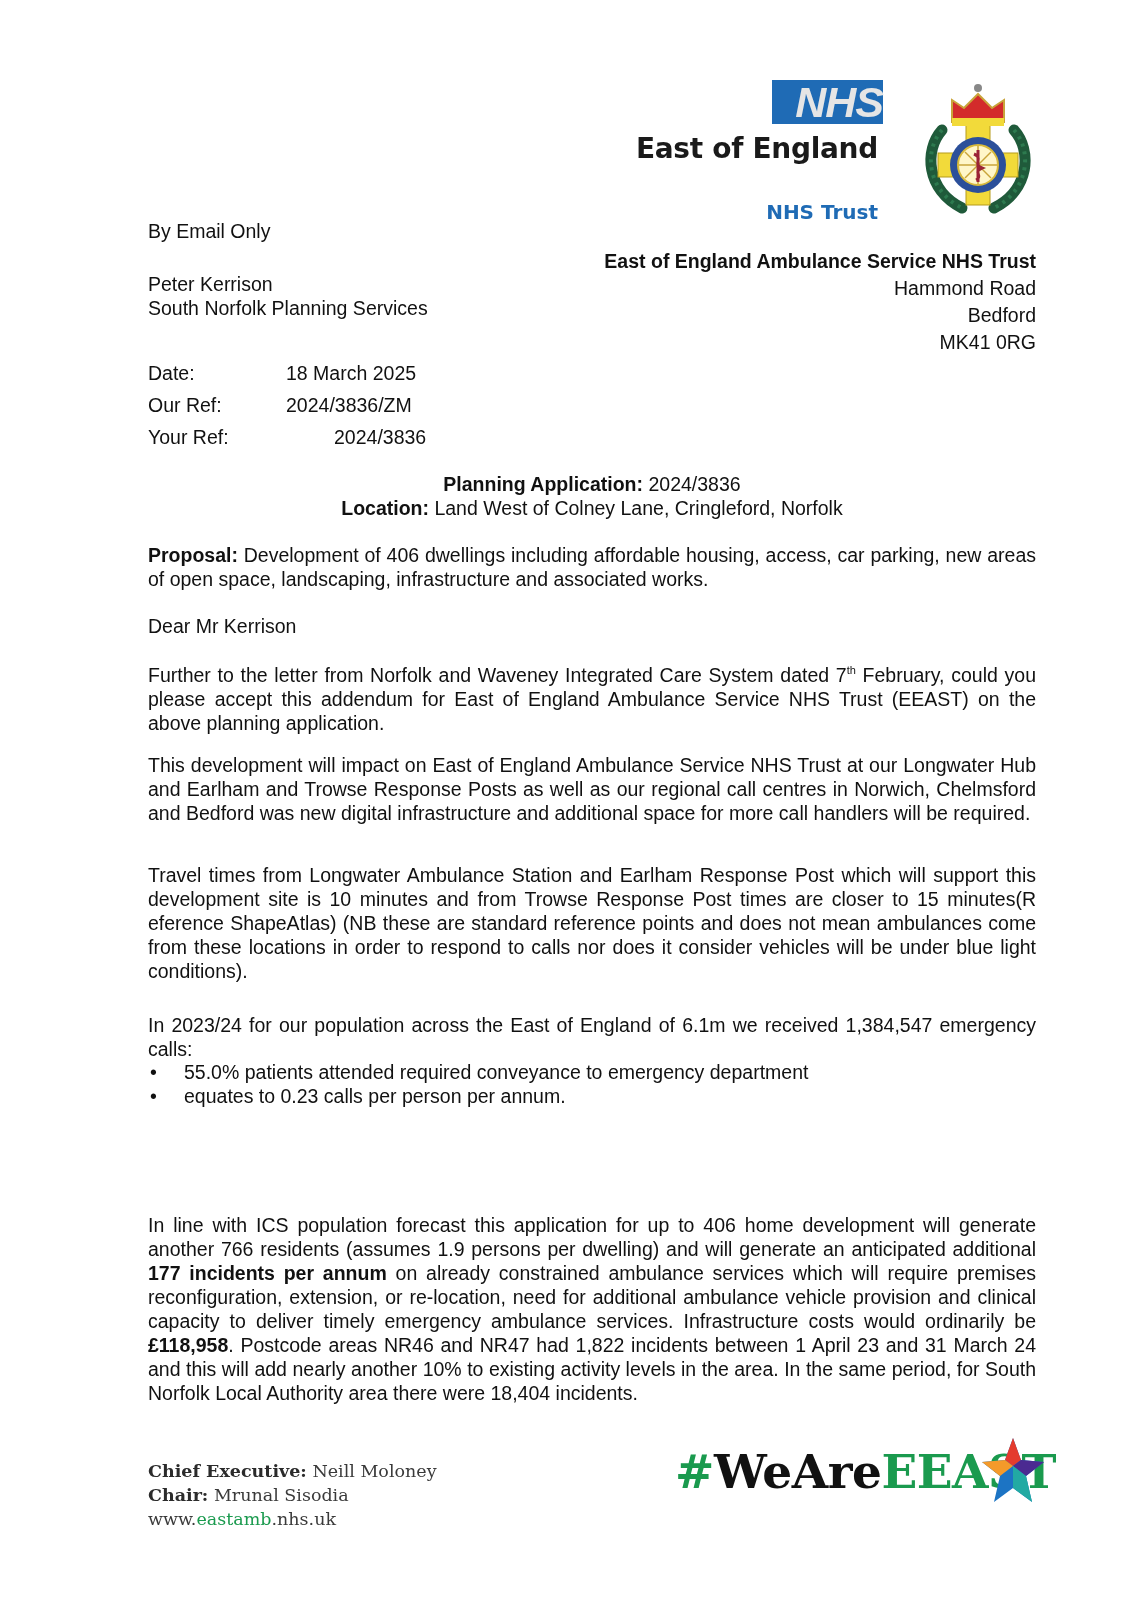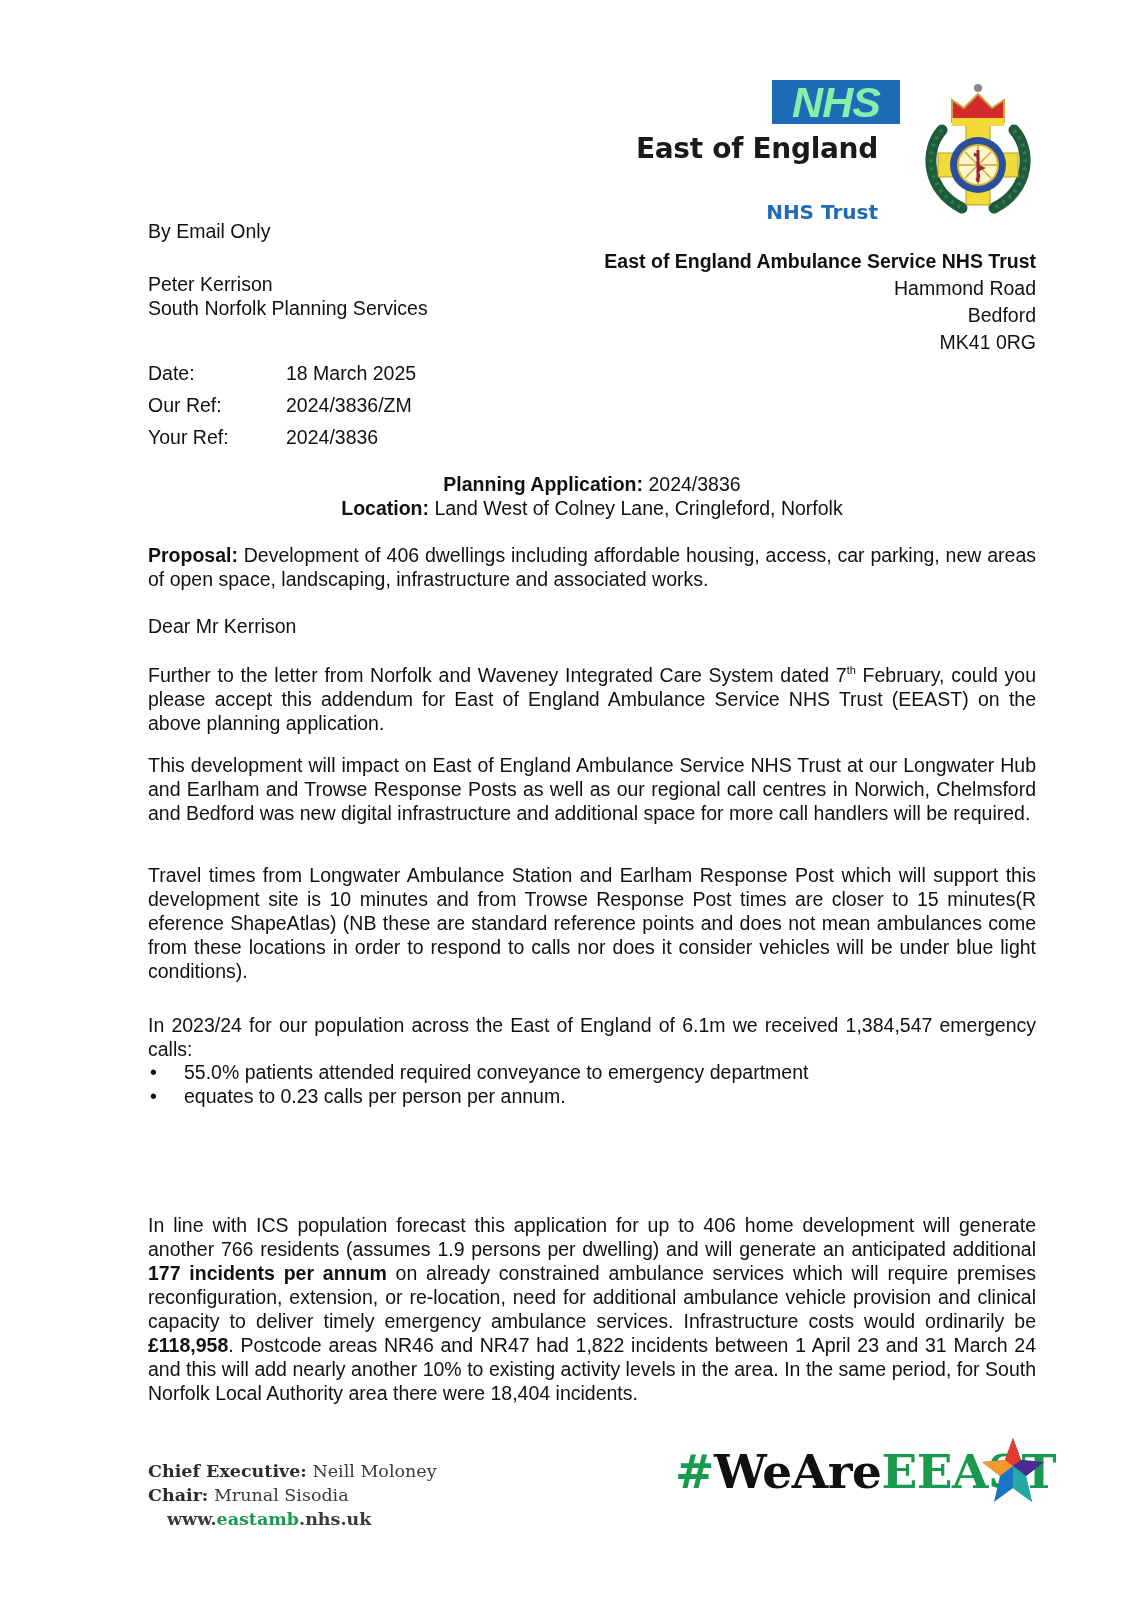--- a/index.html
+++ b/index.html
@@ -2,23 +2,23 @@
 <html><head>
 <meta charset="utf-8">
 <style>
   html, body { margin:0; padding:0; background:#ffffff; }
   body { width:1131px; height:1600px; position:relative; overflow:hidden;
          font-family:"Liberation Sans", sans-serif; color:#111; }
   .abs { position:absolute; }
   .t { font-size:19.5px; line-height:24px; }
   .just { text-align:justify; text-align-last:left; }
   
-  .nhs-box { left:772px; top:80px; width:128px; height:44px; background:#1f6bb5;
-             color:#86efac; font-weight:bold; font-style:italic; font-size:43px; line-height:44px;
-             text-align:center; letter-spacing:-1px; font-family:"Liberation Sans", sans-serif; }
+  .nhs-box { left:772px; top:80px; width:111px; height:44px; background:#1f6bb5;
+             color:#e5e5e5; font-weight:bold; font-style:italic; font-size:43px; line-height:44px;
+             text-align:right; letter-spacing:-1px; font-family:"Liberation Sans", sans-serif; }
   .org-name { right:253px; top:132px; text-align:right; font-family:"DejaVu Sans", sans-serif;
               font-weight:bold; font-size:28px; line-height:33px; color:#1a1a1a; letter-spacing:-0.3px; }
   .org-trust { right:253px; top:200px; font-family:"DejaVu Sans", sans-serif; font-weight:bold;
                font-size:20px; color:#1f6bb5; }
   .crest { left:922px; top:80px; width:112px; height:138px; }
   .addr { right:95px; text-align:left; }
   .meta-row { left:148px; display:flex; }
   .meta-label { width:138px; }
   .bullets { left:148px; width:888px; margin:0; padding:0; list-style:none; }
   .bullets li { position:relative; padding-left:36px; }
@@ -74,21 +74,21 @@
 <div class="abs t" style="left:148px; top:296px;">South Norfolk Planning Services</div>
 
 <div class="abs meta-row t" style="top:361px;">
   <span class="meta-label">Date:</span>
   <span>18 March 2025</span>
 </div>
 <div class="abs meta-row t" style="top:393px;">
   <span class="meta-label">Our Ref:</span>
   <span>2024/3836/ZM</span>
 </div>
-<div class="abs meta-row t" style="top:425px;">
+<div class="abs meta-row t" style="top:425px;gap:48px;">
   <span class="meta-label">Your Ref:</span>
   <span>2024/3836</span>
 </div>
 
 <div class="abs t" style="left:148px; width:888px; top:472px; text-align:center;">
   <b>Planning Application:</b><span> 2024/3836</span>
 </div>
 <div class="abs t" style="left:148px; width:888px; top:496px; text-align:center;">
   <b>Location:</b><span> Land West of Colney Lane, Cringleford, Norfolk</span>
 </div>
@@ -112,21 +112,21 @@
   <li>equates to 0.23 calls per person per annum.</li>
 </ul>
 
 <div class="abs t just" style="left:148px; width:888px; top:1213px;">
   <span>In line with ICS population forecast this application for up to 406 home development will generate another 766 residents (assumes 1.9 persons per dwelling) and will generate an anticipated additional </span><b>177 incidents per annum</b><span> on already constrained ambulance services which will require premises reconfiguration, extension, or re-location, need for additional ambulance vehicle provision and clinical capacity to deliver timely emergency ambulance services. Infrastructure costs would ordinarily be </span><b>£118,958</b><span>.  Postcode areas NR46 and NR47 had 1,822 incidents between 1 April 23 and 31 March 24 and this will add nearly another 10% to existing activity levels in the area. In the same period, for South Norfolk Local Authority area there were 18,404 incidents.</span>
 </div>
 
 <div class="abs footer" style="left:148px; top:1459px;">
   <div><b>Chief Executive:</b><span> Neill Moloney</span></div>
   <div><b>Chair:</b><span> Mrunal Sisodia</span></div>
-  <div style="font-weight:bold;margin-left:19px;"><span>www.</span><span class="green">eastamb</span><span>.nhs.uk</span></div>
+  <div style="font-weight:normal;"><span>www.</span><span class="green">eastamb</span><span>.nhs.uk</span></div>
 </div>
 
 <div class="abs hashtag">
   <span class="green">#</span><span style="color:#111;">WeAre</span><span class="green">EEAST</span>
 </div>
 <svg class="abs star" viewBox="0 0 66 70">
   <polygon points="33,2 41,24 64,26 46,40 52,66 33,52 14,66 20,40 2,26 25,24" fill="#1c74c4"></polygon>
   <polygon points="33,2 41,24 33,30 25,24" fill="#e43b2e"></polygon>
   <polygon points="41,24 64,26 46,40 33,30" fill="#4b2a91"></polygon>
   <polygon points="2,26 25,24 33,30 20,40" fill="#f49a2a"></polygon>

